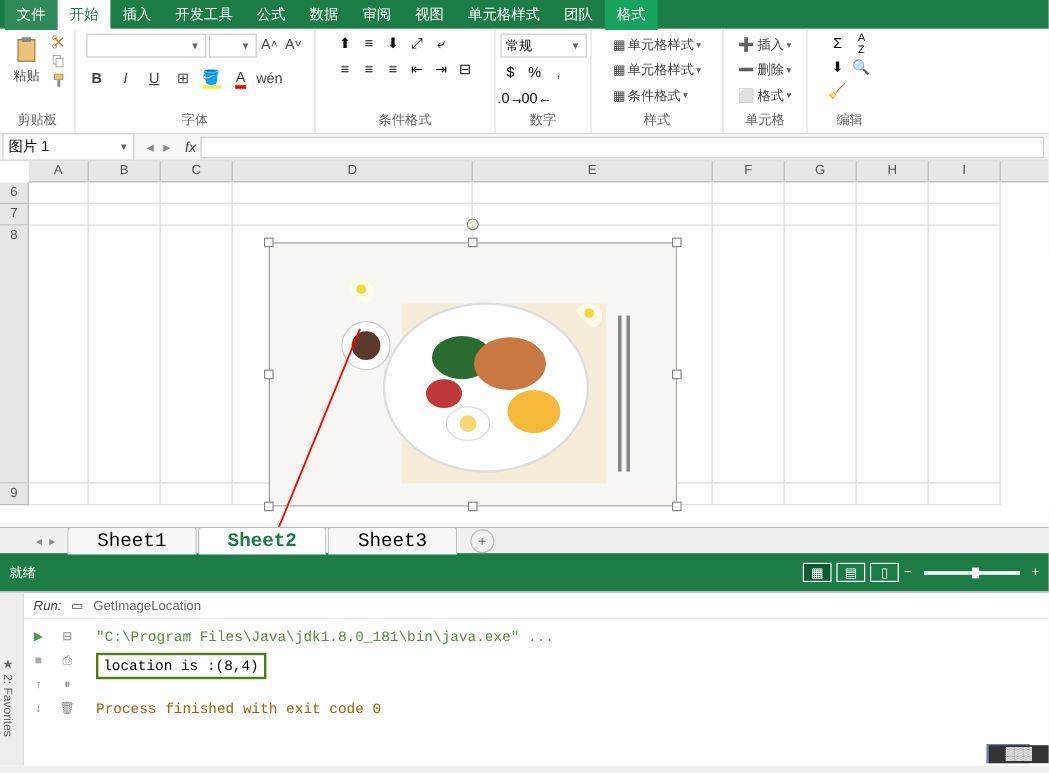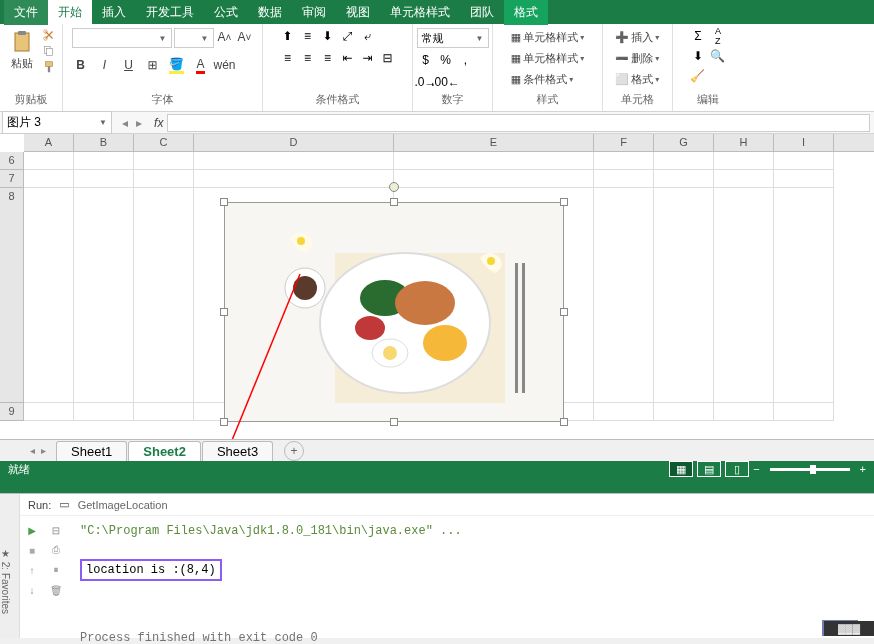--- a/index.html
+++ b/index.html
@@ -51,45 +51,45 @@
     .handle.tl { top: -4px; left: -4px; } .handle.tr { top: -4px; right: -4px; }
     .handle.bl { bottom: -4px; left: -4px; } .handle.br { bottom: -4px; right: -4px; }
     .handle.tm { top: -4px; left: 50%; margin-left: -4px; } .handle.bm { bottom: -4px; left: 50%; margin-left: -4px; }
     .handle.lm { top: 50%; left: -4px; margin-top: -4px; } .handle.rm { top: 50%; right: -4px; margin-top: -4px; }
     .rotate-handle { position: absolute; top: -20px; left: 50%; margin-left: -5px; width: 10px; height: 10px; border: 1px solid #888; border-radius: 50%; background: #e8f0d8; }
     
     .arrow-line { position: absolute; pointer-events: none; }
     
     .sheet-tabs { display: flex; background: #f0f0f0; border-top: 1px solid #bbb; height: 22px; align-items: center; padding-left: 20px; }
     .st-nav { display: flex; gap: 6px; padding: 0 10px; color: #888; font-size: 10px; }
-    .sheet-tab { padding: 2px 14px; border: 1px solid #bbb; border-bottom: none; background: #f8f8f8; font-size: 13px; cursor: pointer; margin-right: 1px; border-top-left-radius: 3px; border-top-right-radius: 3px; }
+    .sheet-tab { padding: 2px 24px; border: 1px solid #bbb; border-bottom: none; background: #f8f8f8; font-size: 16px; cursor: pointer; margin-right: 1px; border-top-left-radius: 3px; border-top-right-radius: 3px; font-family: Liberation Mono, monospace; }
     .sheet-tab.active { background: #fff; color: #1b7c46; font-weight: bold; }
     .add-sheet { width: 20px; height: 20px; border: 1px solid #bbb; border-radius: 50%; text-align: center; line-height: 18px; margin-left: 10px; cursor: pointer; color: #666; }
     
-    .status-bar { background: #1b7c46; color: #fff; height: 20px; display: flex; align-items: flex-end; padding: 16px 8px; font-size: 11px; justify-content: space-between; }
+    .status-bar { background: #1b7c46; color: #fff; height: 20px; display: flex; align-items: center; padding: 16px 8px; font-size: 11px; justify-content: space-between; }
     .status-right { display: flex; gap: 4px; align-items: center; }
     .view-btn { width: 24px; height: 16px; border: 1px solid #fff; display: flex; align-items: center; justify-content: center; }
     .view-btn.active { background: #0d5a30; }
     .zoom-slider { width: 80px; height: 3px; background: #fff; position: relative; margin: 0 6px; }
     .zoom-thumb { position: absolute; left: 50%; top: -3px; width: 6px; height: 9px; background: #fff; }
     
     .ide-area { background: #fff; height: 145px; border-top: 1px solid #bbb; display: flex; }
     .ide-sidebar { width: 20px; background: #eee; border-right: 1px solid #ddd; writing-mode: vertical-lr; text-align: center; font-size: 10px; color: #666; padding-top: 30px; }
     .ide-main { flex: 1; }
     .ide-header { display: flex; align-items: center; padding: 4px 8px; font-size: 11px; color: #555; gap: 8px; border-bottom: 1px solid #eee; }
-    .ide-run { color: #444; }
+    .ide-run { color: #444; font-style: italic; }
     .ide-tab { color: #666; }
     .ide-controls { display: flex; flex-direction: column; gap: 4px; padding: 6px 4px; }
     .ide-ctrl { width: 16px; height: 16px; display: flex; align-items: center; justify-content: center; color: #888; cursor: pointer; font-size: 10px; }
     .ide-body { display: flex; }
     .ide-output { flex: 1; padding: 8px 12px; font-family: "Courier New", monospace; font-size: 12px; }
     .ide-line { margin-bottom: 6px; }
     .ide-line.green { color: #5a8a3a; }
-    .ide-line.boxed { border: 2px solid #8b5cf6; padding: 2px 4px; display: inline-block; color: #000; margin-top: 15px; }
-    .ide-line.exit { color: #737373; margin-top: 32px; }
+    .ide-line.boxed { border: 2px solid #4d7c0f; padding: 2px 4px; display: inline-block; color: #000; }
+    .ide-line.exit { color: #a16207; }
     .php-logo { position: absolute; bottom: 8px; right: 16px; background: #727eb0; color: #fff; padding: 2px 8px; font-size: 11px; font-style: italic; font-weight: bold; }
     .php-cn { position: absolute; bottom: 8px; right: 0; background: #333; color: #fff; padding: 2px 4px; font-size: 10px; width: 50px; text-align: center; }
   </style>
 </head>
 <body>
 
 <div class="ribbon-tabs">
   <div class="ribbon-tab special">文件</div>
   <div class="ribbon-tab active">开始</div>
   <div class="ribbon-tab">插入</div>
@@ -256,21 +256,21 @@
         <span class="ab">🔍</span>
       </div>
       <span class="ab">🧹</span>
     </div>
     <div class="ribbon-group-label">编辑</div>
   </div>
 </div>
 
 <div class="formula-bar">
   <div class="name-box">
-      <span>图片 3</span>
+      <span>图片 1</span>
       <span class="dd-arrow">▼</span>
     </div>
   <div class="nb-btns">
     <span style="color:#888">◂</span>
     <span style="color:#888">▸</span>
   </div>
   <span class="fx-label">fx</span>
   <div class="formula-input"></div>
 </div>
 

